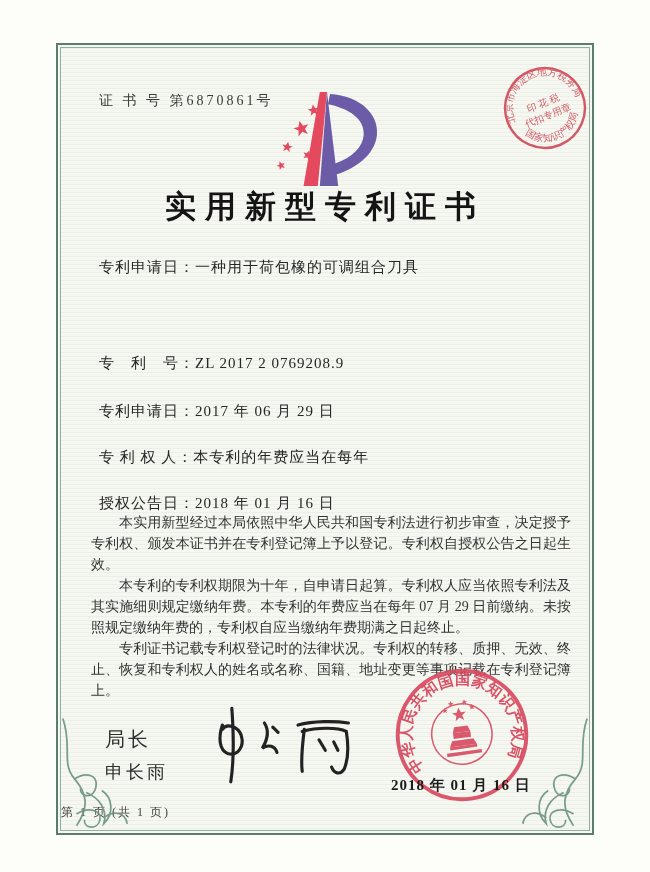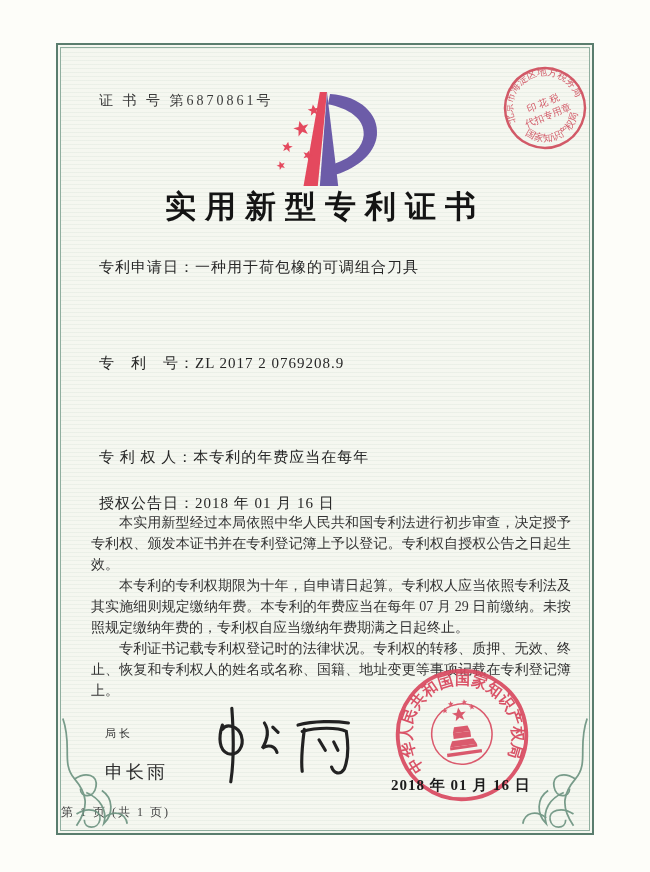--- a/index.html
+++ b/index.html
@@ -33,21 +33,21 @@
     letter-spacing:9px; color:#141414;
   }
   .field-row { position:absolute; left:38px; font-size:15px; color:#262626; white-space:nowrap; }
   .field-label { letter-spacing:1px; }
   .field-value { letter-spacing:1px; }
   .paragraphs {
     position:absolute; left:30px; top:464px; width:480px;
     font-size:14px; line-height:21px; text-align:justify; color:#333;
   }
   .paragraphs p { text-indent:2em; }
-  .sig-title { position:absolute; left:44px; top:678px; font-size:11px; letter-spacing:3px; color:#2e2e2e; font-family:"Liberation Sans","DejaVu Sans",sans-serif; }
+  .sig-title { position:absolute; left:44px; top:678px; font-size:20px; letter-spacing:3px; color:#2e2e2e; font-family:"Liberation Sans","DejaVu Sans",sans-serif; }
   .sig-name  { position:absolute; left:44px; top:712px; font-size:18px; letter-spacing:3px; color:#2e2e2e; font-family:"Liberation Sans","DejaVu Sans",sans-serif; }
   .sig-autograph { position:absolute; left:132px; top:652px; width:168px; height:88px; }
   .seal-wrap { position:absolute; left:328px; top:614px; width:146px; height:146px; transform:rotate(-8deg); }
   .seal-date {
     position:absolute; left:330px; top:728px; width:170px;
     font-size:15px; font-weight:bold; letter-spacing:1px; color:#1c1c1c; white-space:nowrap;
   }
   .tax-stamp-wrap { position:absolute; left:440px; top:16px; width:88px; height:88px; transform:rotate(-22deg); opacity:0.9; }
   .footer-page {
     position:absolute; left:0; top:756px; width:100%;
@@ -82,20 +82,23 @@
       </svg>
     </div>
 
     <div class="title">实用新型专利证书</div>
 
     <div class="field-row" style="top:210px">
       <span class="field-label">专利申请日：</span><span class="field-value">一种用于荷包橡的可调组合刀具</span>
     </div>
     <div class="field-row" style="top:306px">
       <span class="field-label">专　利　号：</span><span class="field-value">ZL 2017 2 0769208.9</span>
+    </div>
+    <div class="field-row" style="top:354px">
+      <span class="field-label">专利申请日：</span><span class="field-value">2017 年 06 月 29 日</span>
     </div>
     <div class="field-row" style="top:400px">
       <span class="field-label">专 利 权 人：</span><span class="field-value">本专利的年费应当在每年</span>
     </div>
     <div class="field-row" style="top:446px">
       <span class="field-label">授权公告日：</span><span class="field-value">2018 年 01 月 16 日</span>
     </div>
 
     <div class="paragraphs">
       <p>本实用新型经过本局依照中华人民共和国专利法进行初步审查，决定授予专利权、颁发本证书并在专利登记簿上予以登记。专利权自授权公告之日起生效。</p>

